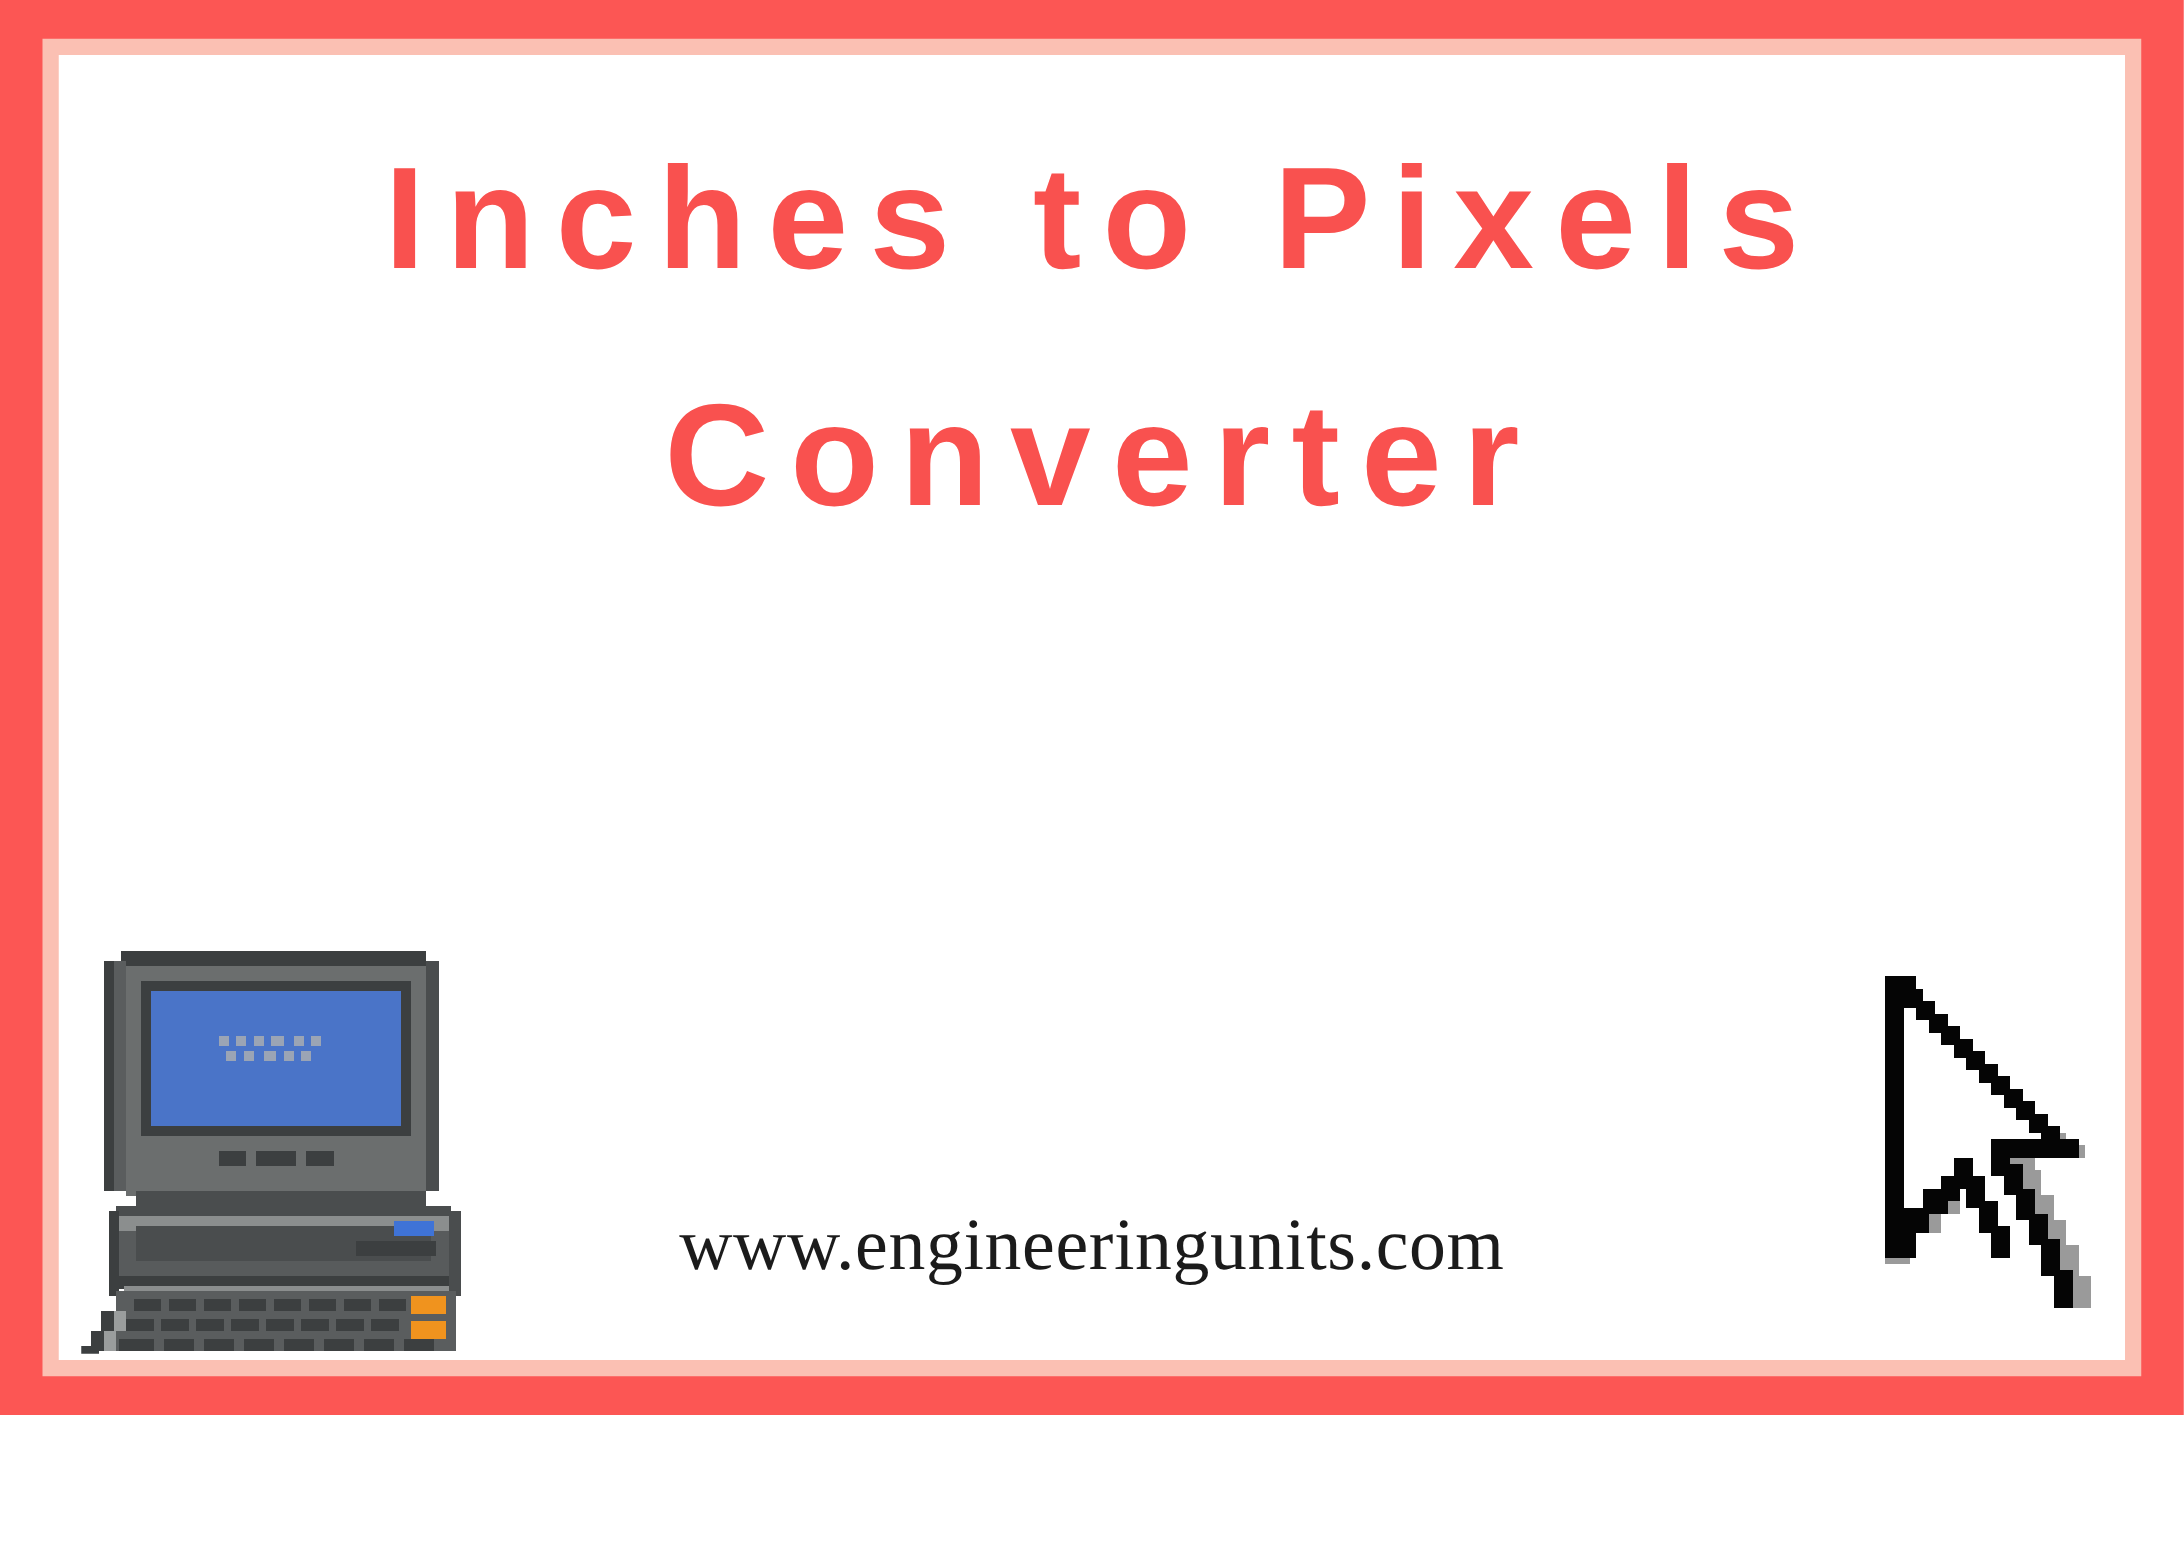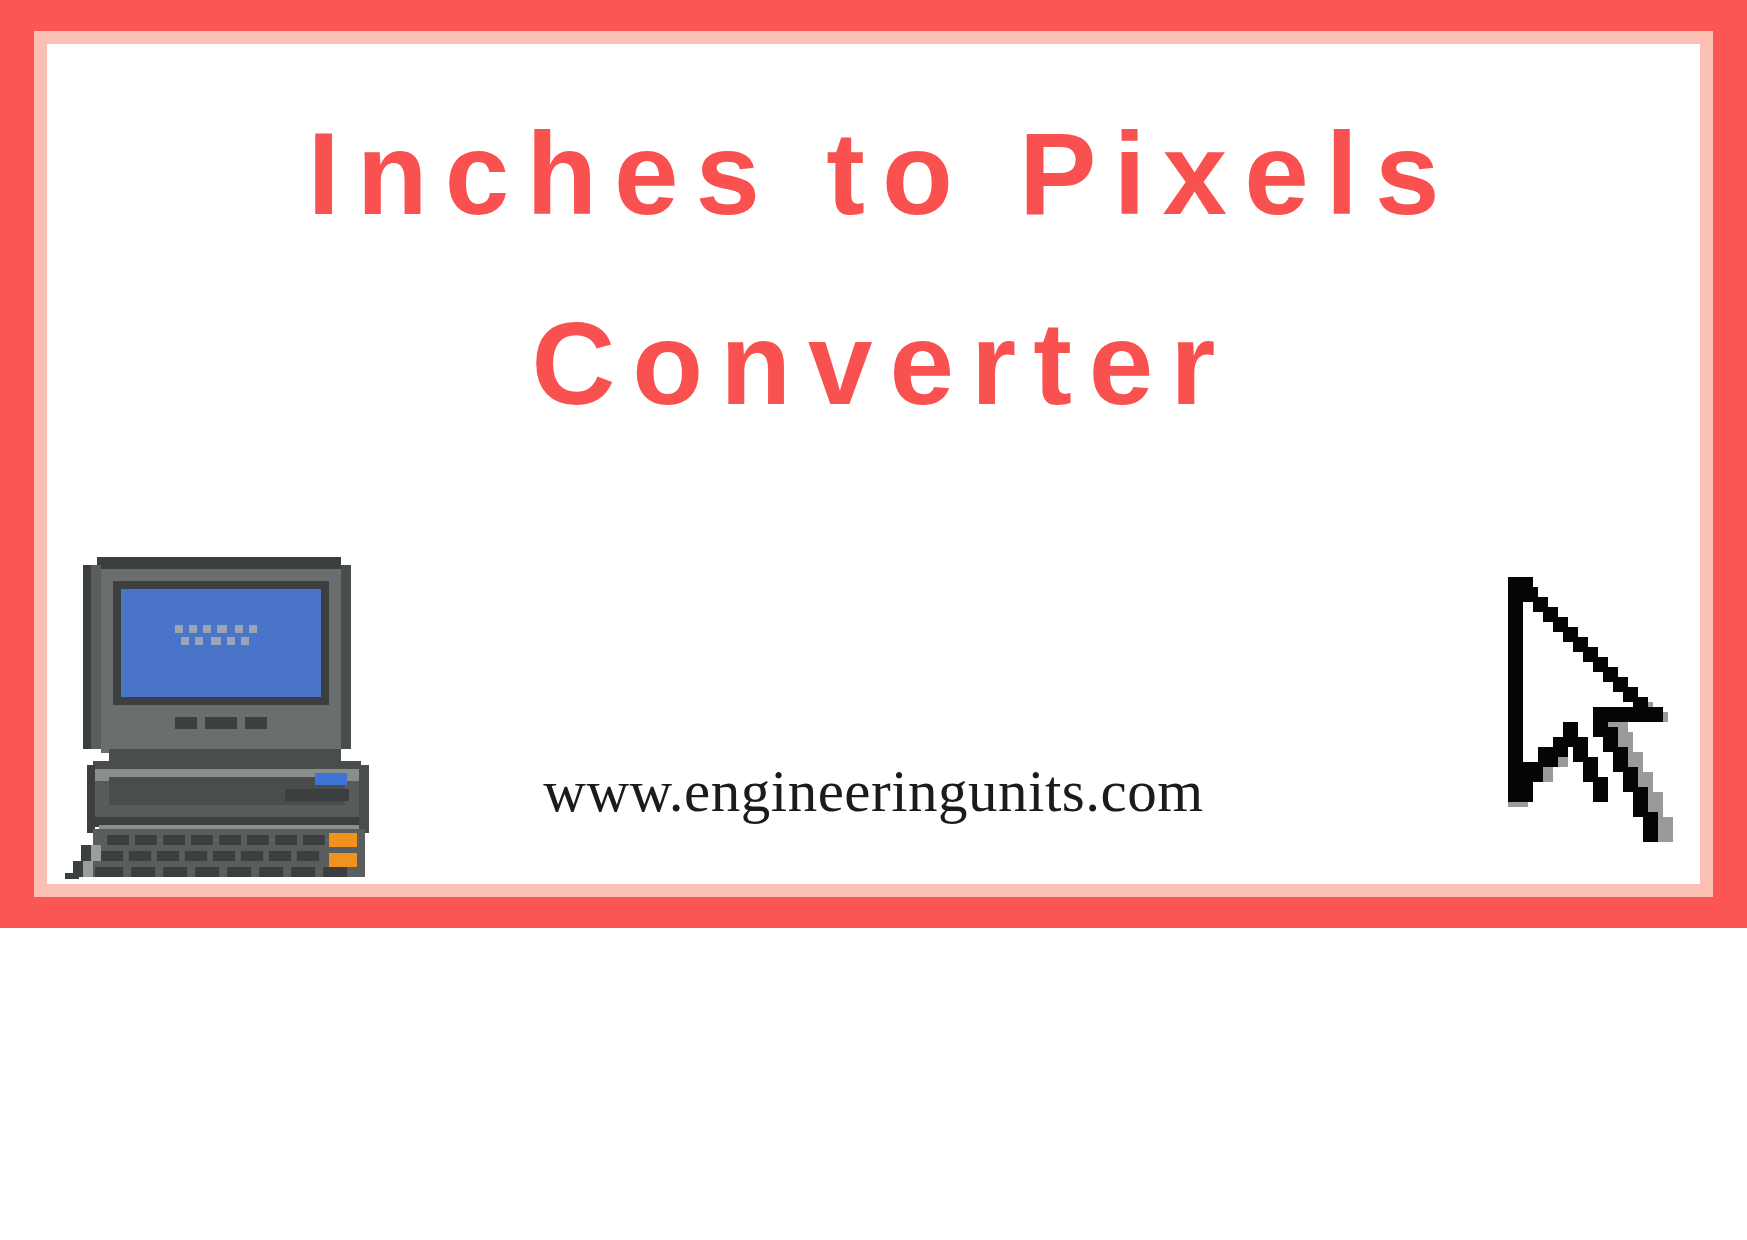--- a/index.html
+++ b/index.html
@@ -10,21 +10,21 @@
   body {
     width: 1747px;
     height: 1240px;
     overflow: hidden;
     font-family: "Liberation Sans", sans-serif;
   }
 
   .poster {
     position: relative;
     width: 1747px;
-    height: 928px;
+    height: 1132px;
     background: #fc5654;
     box-sizing: border-box;
   }
 
   
   .frame-pink {
     position: absolute;
     left: 34px;
     top: 31px;
     right: 34px;

